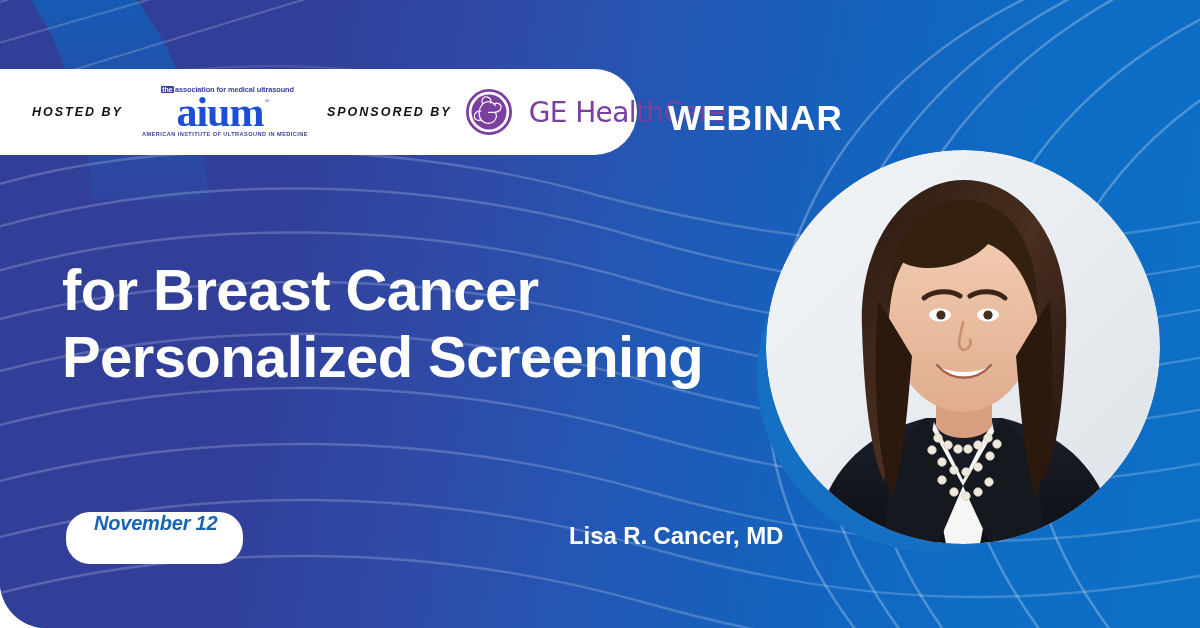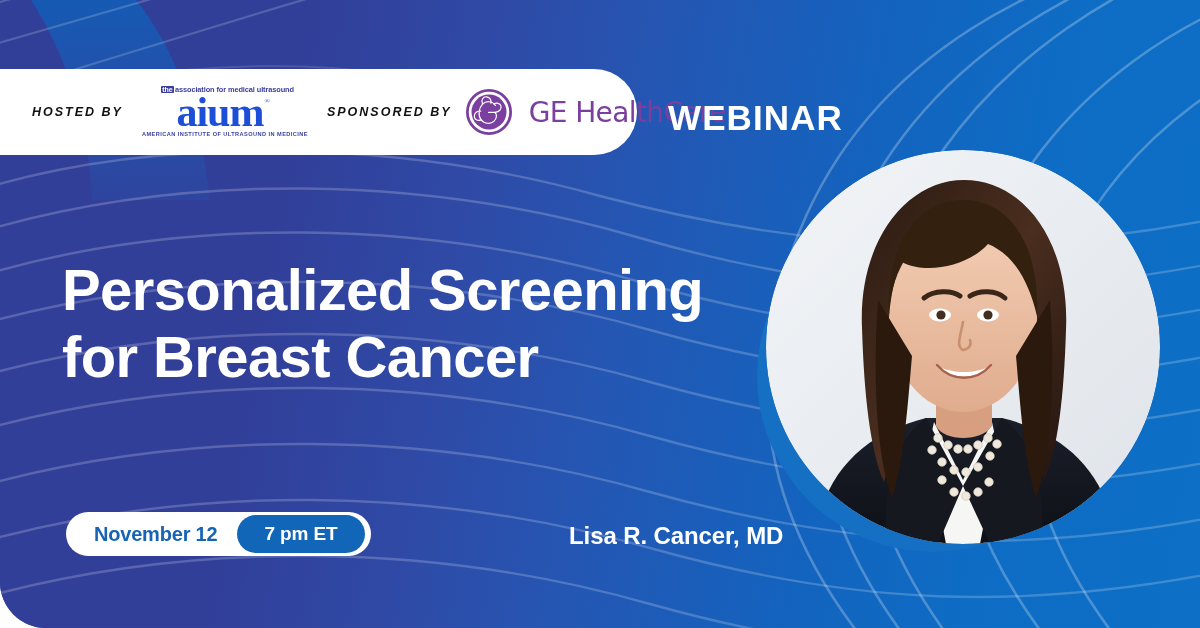--- a/index.html
+++ b/index.html
@@ -158,27 +158,28 @@
     line-height: 1.16;
     letter-spacing: -0.6px;
   }
   .title .line { display: block; white-space: nowrap; }
 
   
   .date-pill {
     position: absolute;
     left: 66px;
     top: 512px;
-    height: 44px;
+    height: 52px;
     background: #ffffff;
     border-radius: 24px;
     display: flex;
-    align-items: center;
+    align-items: flex-start;
     padding: 0 6px 0 0;
     box-sizing: border-box;
+    font-style: italic;
   }
   .date-text {
     font-size: 20px;
     font-weight: bold;
     color: #1763b4;
     padding: 0 20px 0 28px;
     letter-spacing: -0.2px;
     white-space: nowrap;
   }
   .time-chip {
@@ -403,24 +404,23 @@
           <path d="M 36,33 C 32,24 37,16 45,17 C 52,18 56,25 54,31"></path>
         </g>
       </svg>
       <span class="ge-name">GE HealthCare</span>
     </div>
   </div>
 
   <div class="webinar">WEBINAR</div>
 
   <div class="title">
+    <span class="line">for Breast Cancer</span>
     <span class="line">Personalized Screening</span>
-    <span class="line">for Breast Cancer</span>
   </div>
 
   <div class="date-pill">
     <span class="date-text">November 12</span>
-    <span class="time-chip">7 pm ET</span>
   </div>
 
   <div class="speaker">Lisa R. Cancer, MD</div>
 
 </div>
 
 </body></html>

